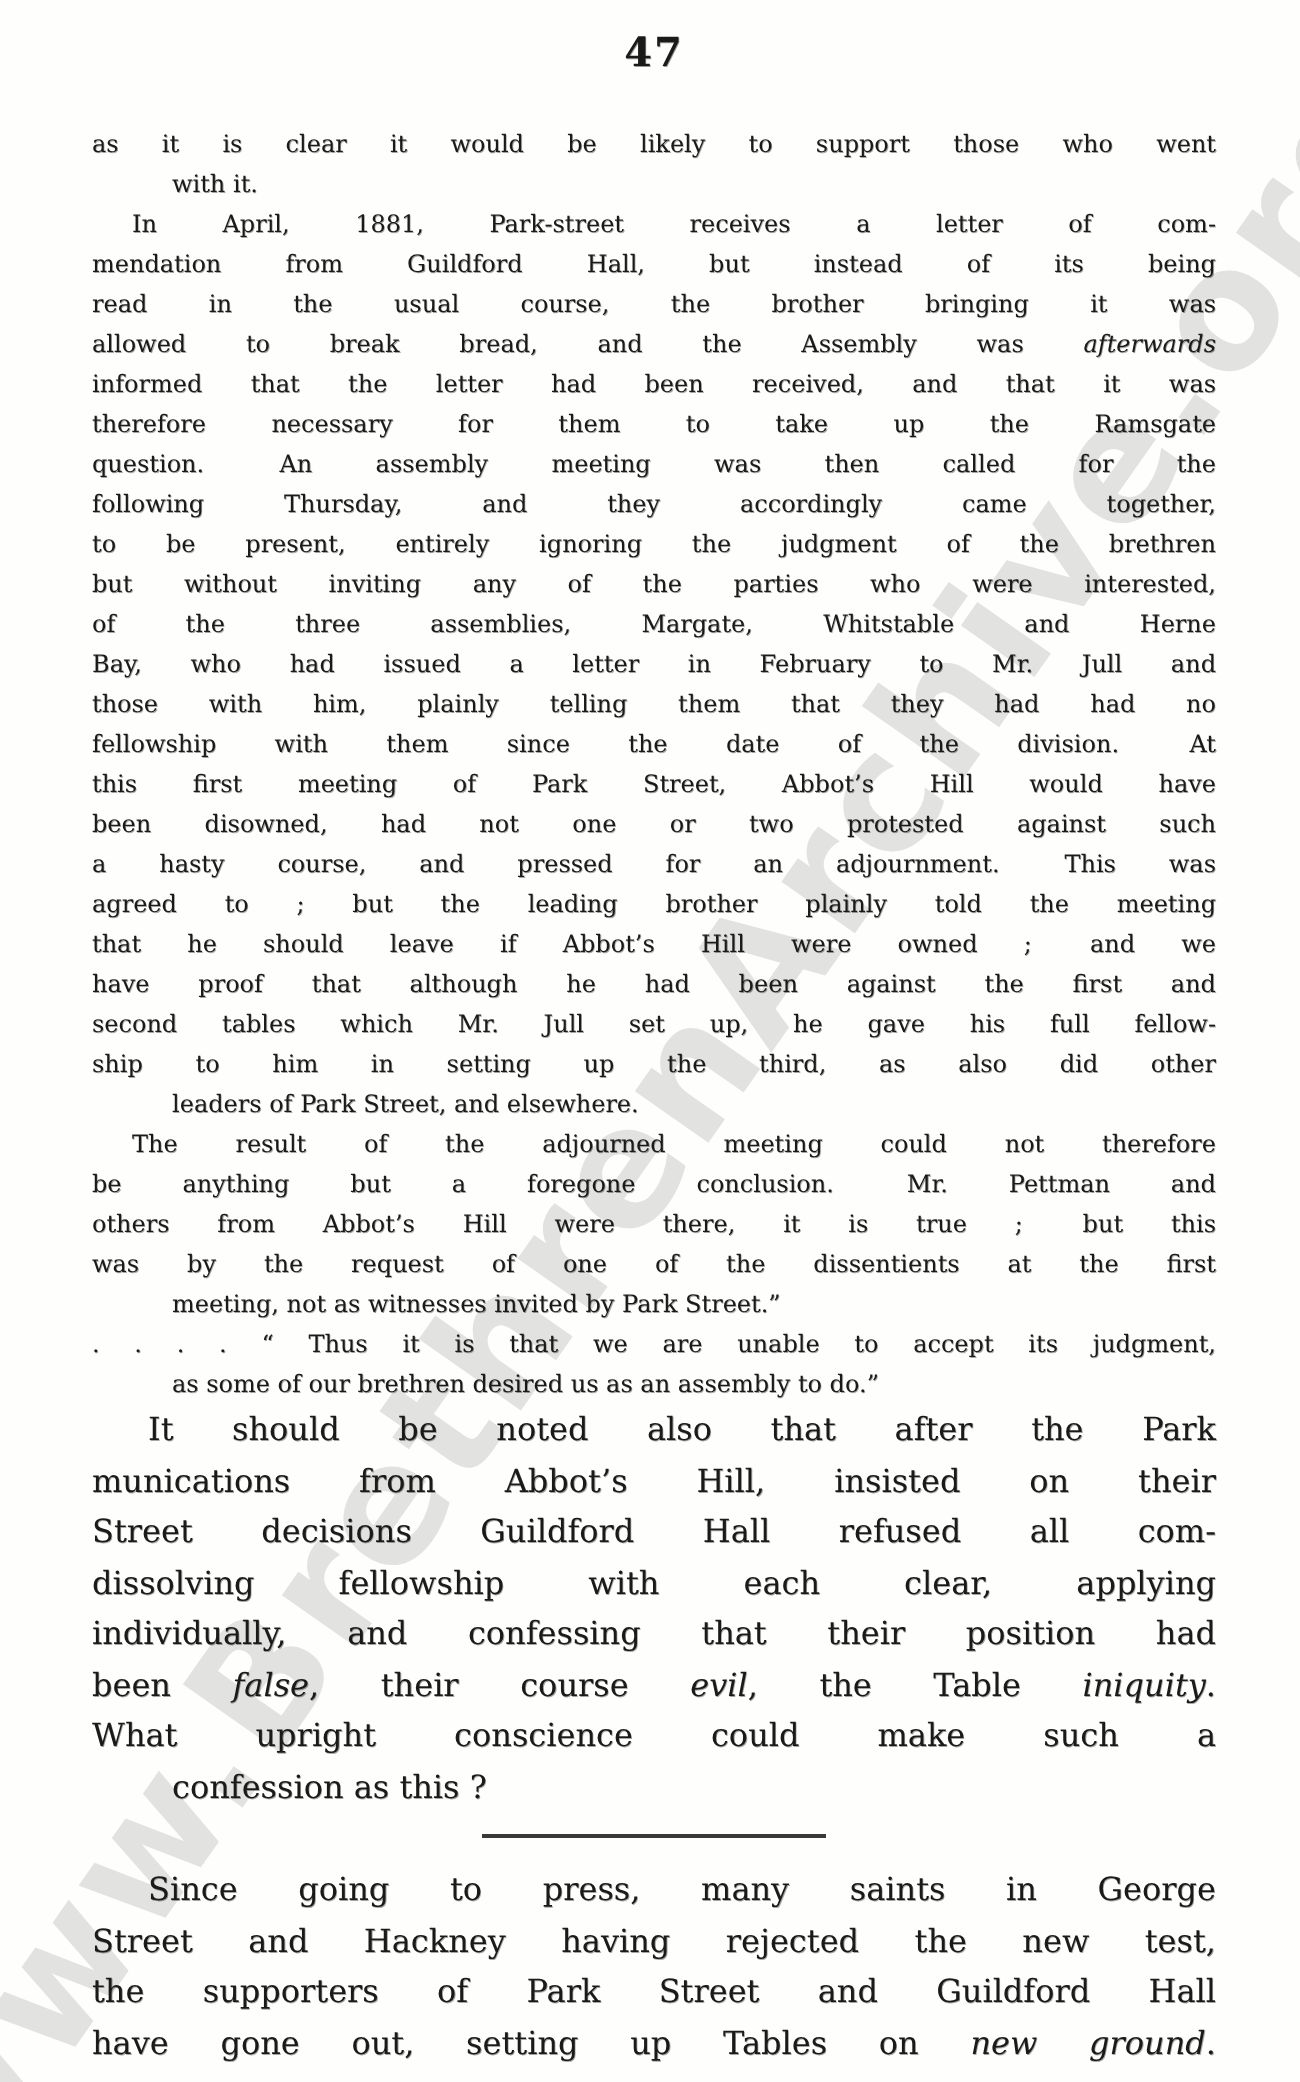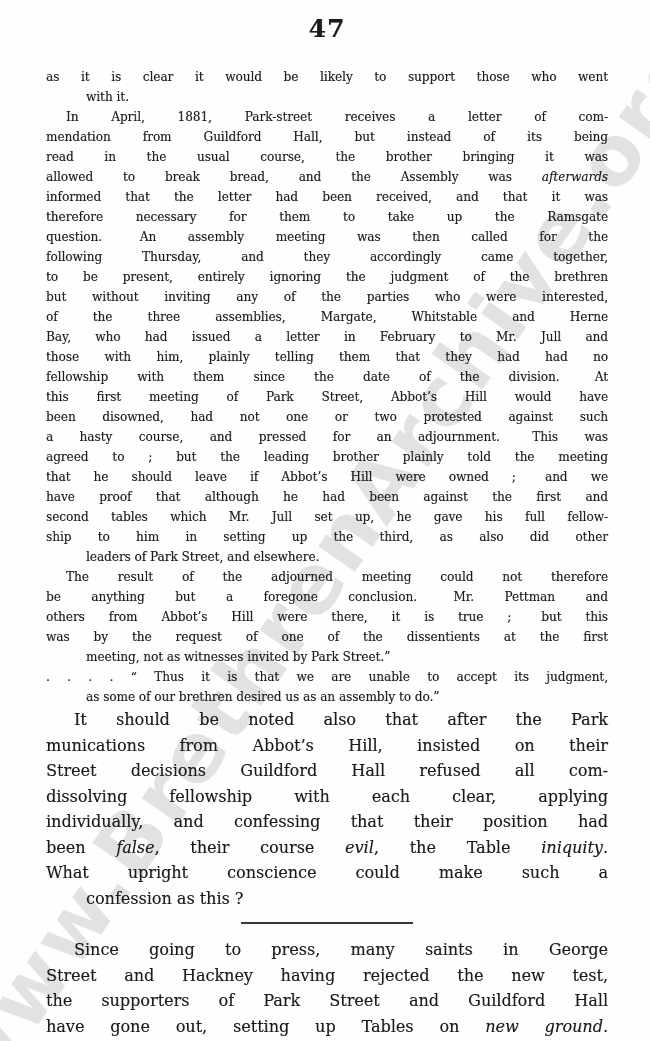--- a/index.html
+++ b/index.html
@@ -29,21 +29,21 @@
     letter-spacing: 3px;
     color: rgba(203, 203, 203, 0.55);
     white-space: nowrap;
     z-index: 0;
     pointer-events: none;
   }
   .page-number {
     position: relative;
     z-index: 1;
     text-align: center;
-    font-size: 25px;
+    font-size: 20px;
     font-weight: bold;
     letter-spacing: 1px;
     margin-bottom: 24px;
     text-shadow: 0.4px 0.4px 0 rgba(0,0,0,0.4);
   }
   .content {
     position: relative;
     z-index: 1;
   }
   .line {

